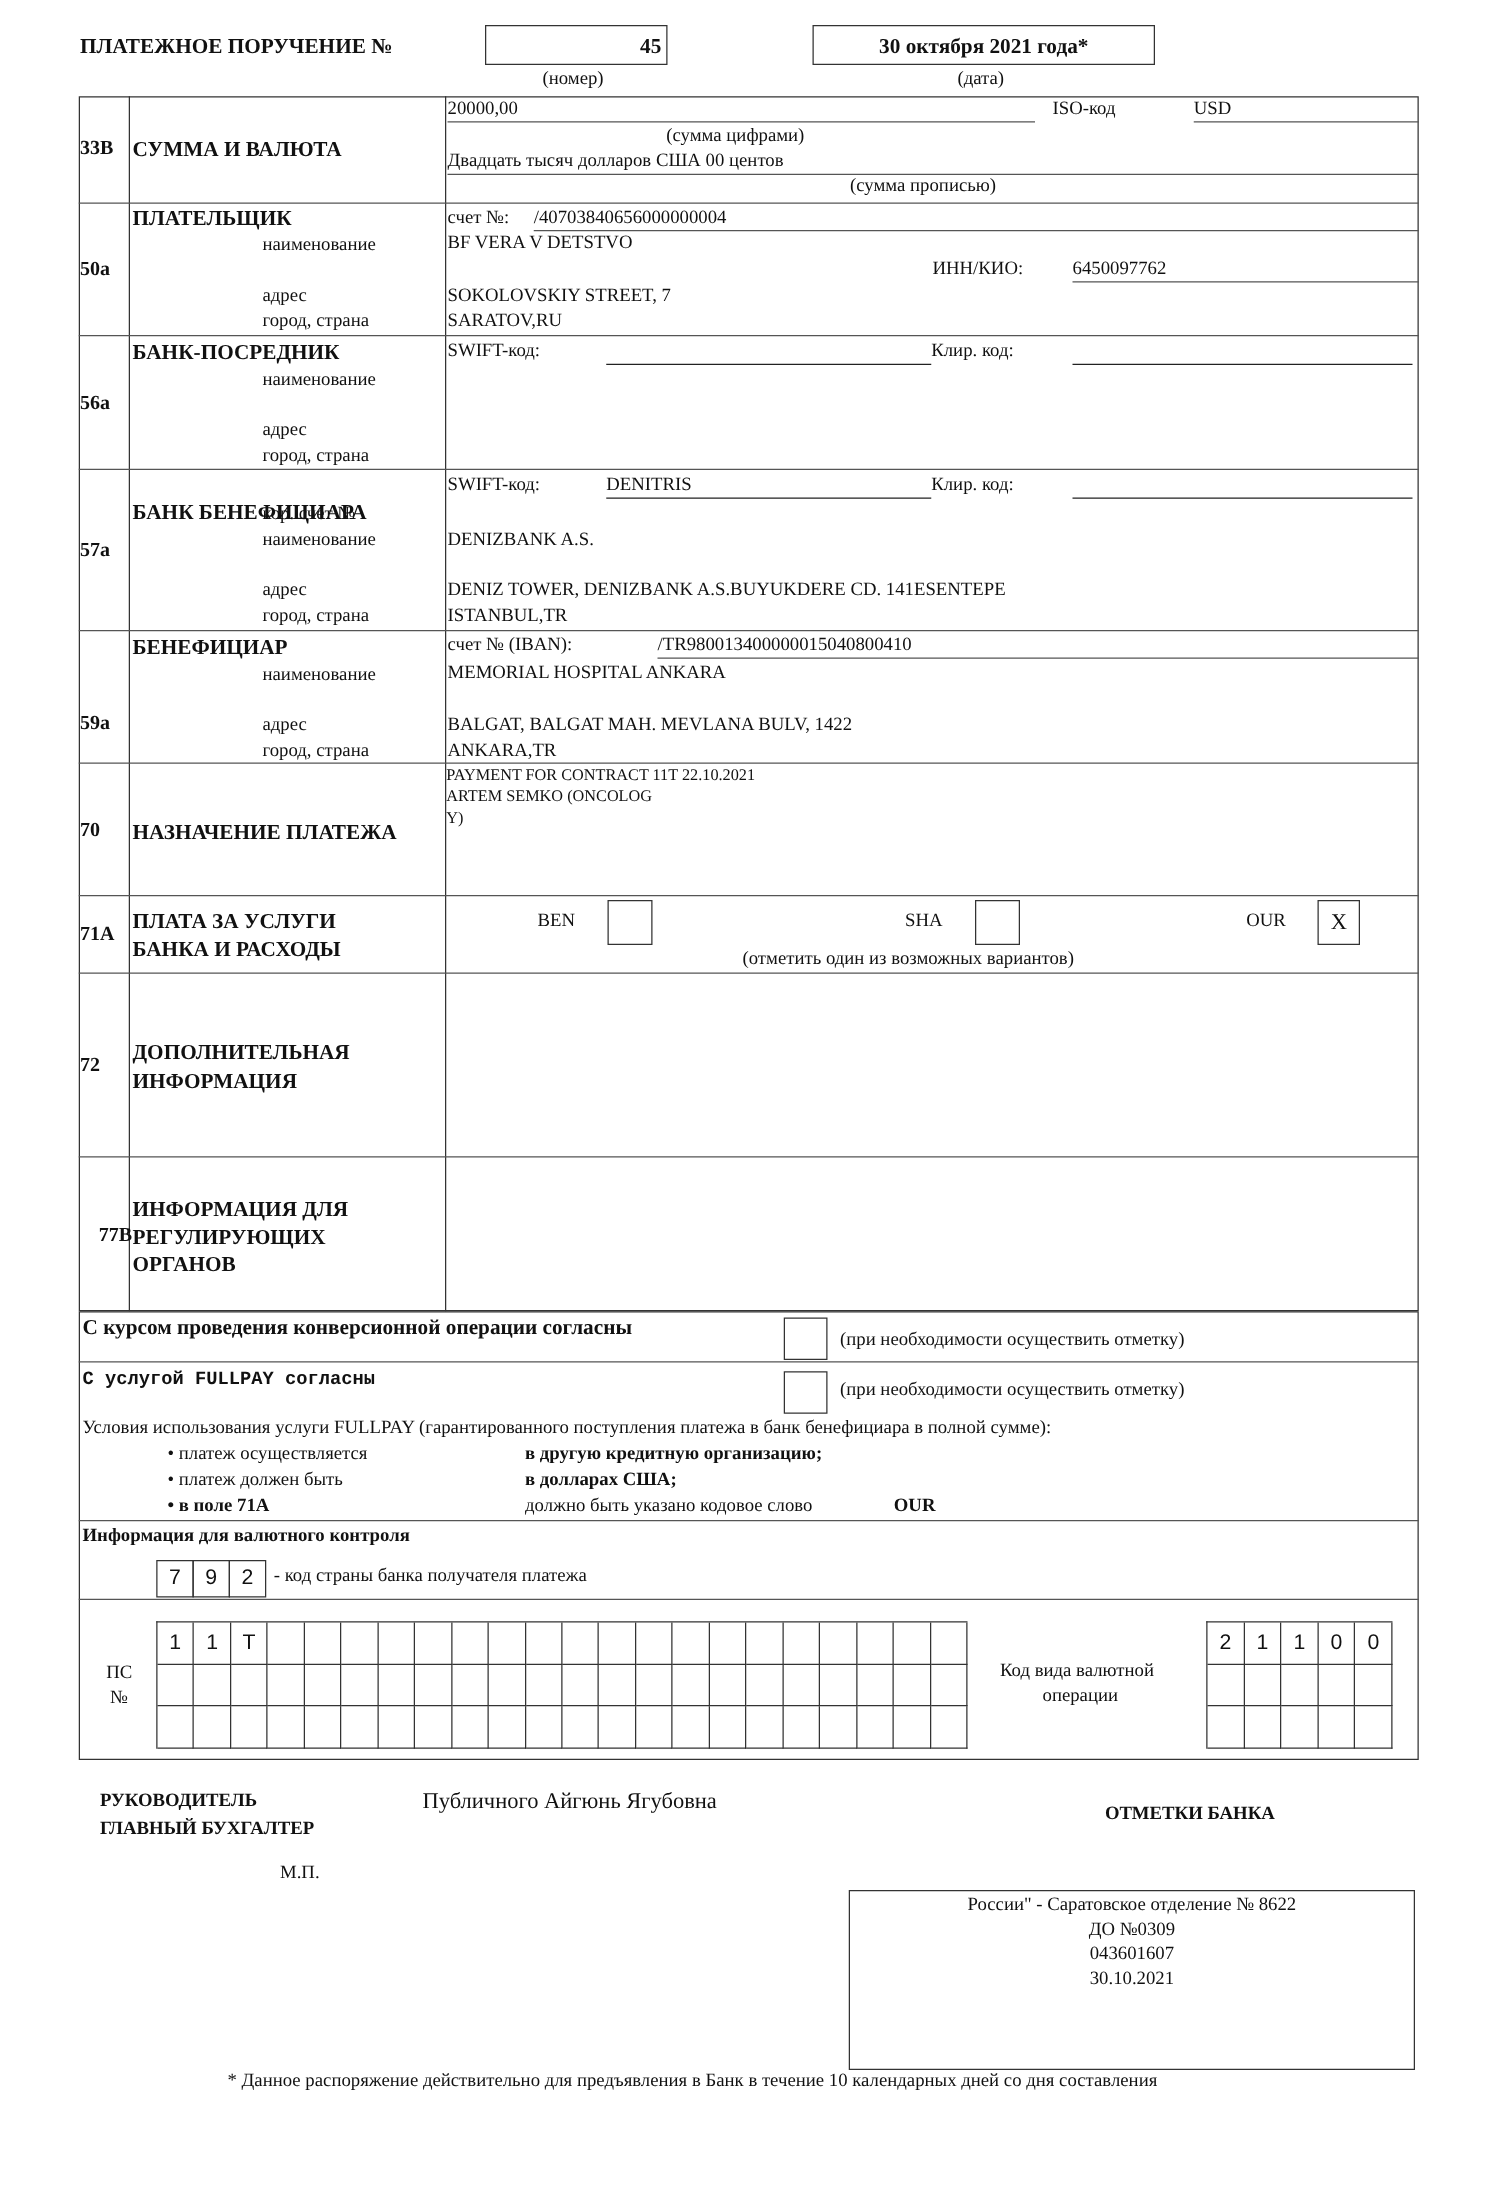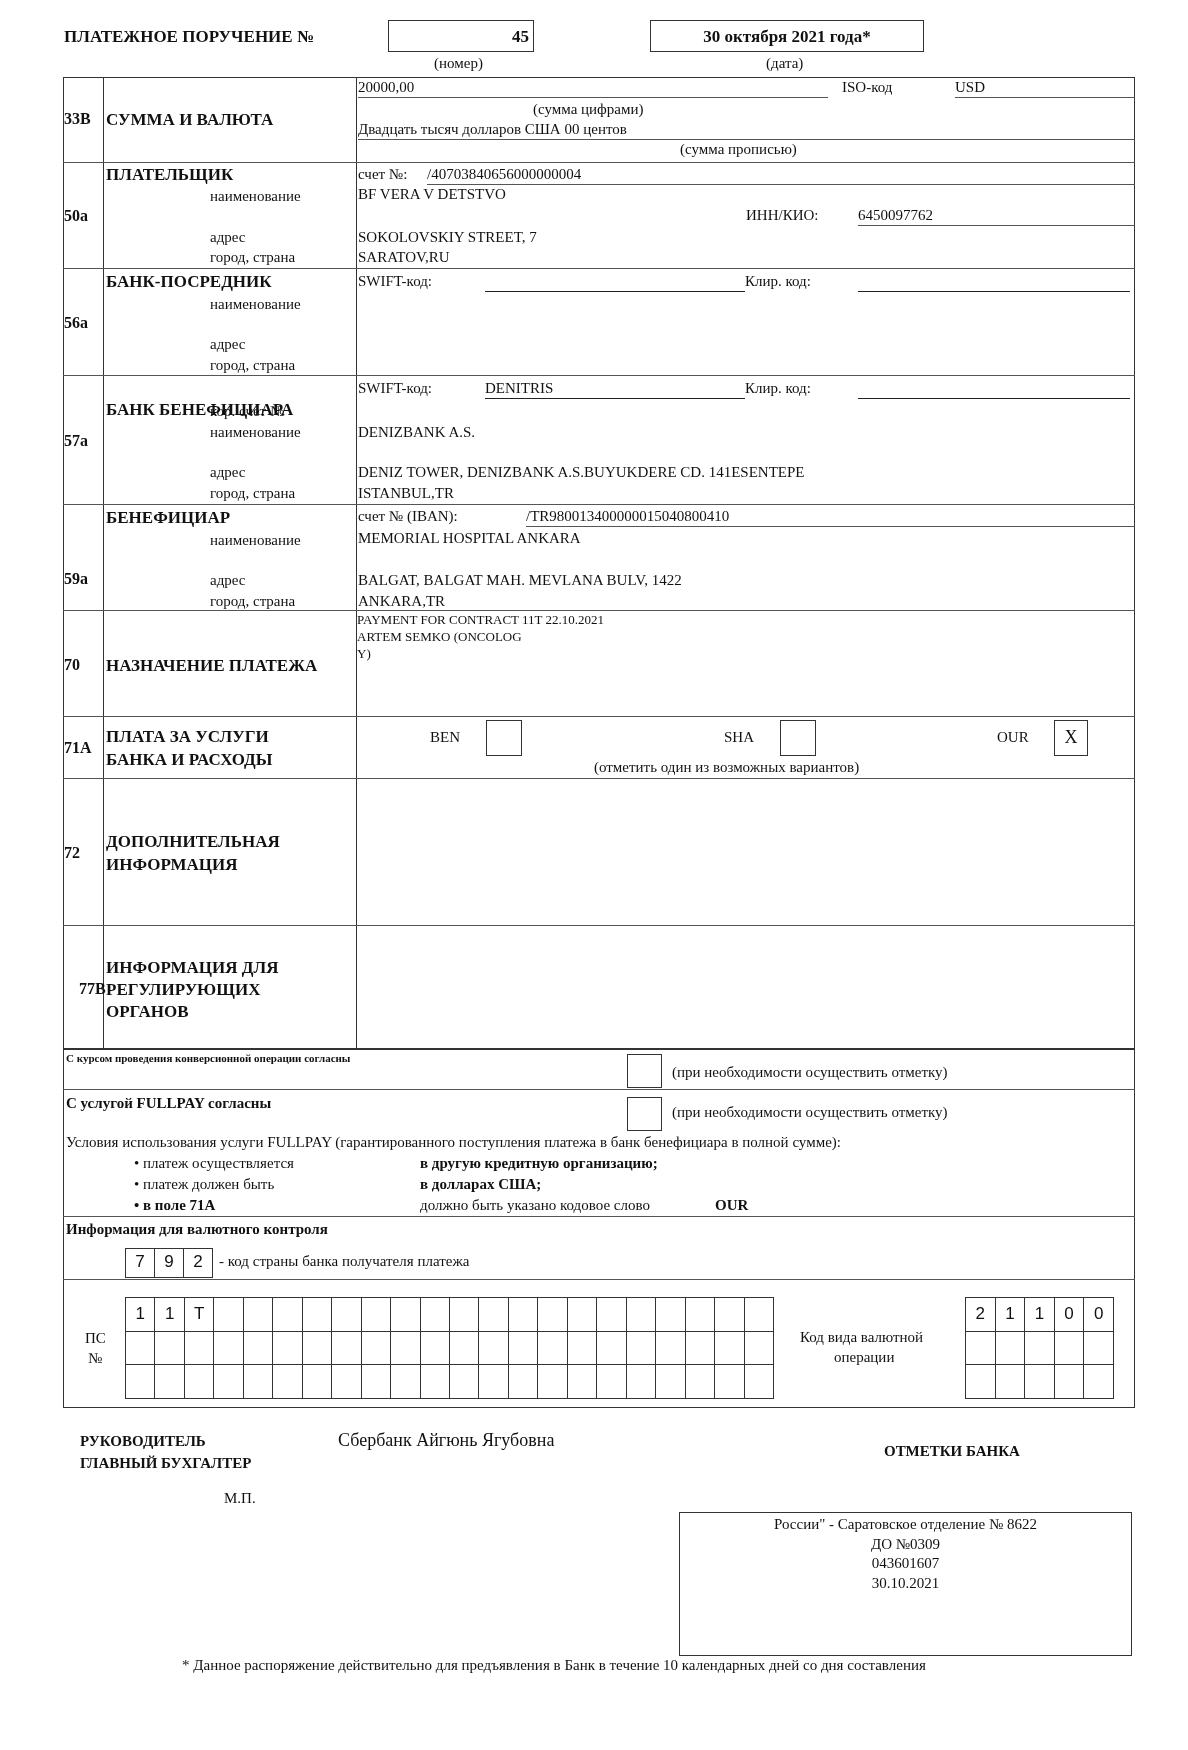--- a/index.html
+++ b/index.html
@@ -136,25 +136,25 @@
 <div class="abs sec-title" style="left:106px;top:958px;">ИНФОРМАЦИЯ ДЛЯ</div>
 <div class="abs sec-title" style="left:106px;top:980px;">РЕГУЛИРУЮЩИХ</div>
 <div class="abs sec-title" style="left:106px;top:1002px;">ОРГАНОВ</div>
 <div class="abs" style="left:360px;top:929px;width:770px;height:116px;"></div>
 
 <div class="box" style="left:63px;top:1049px;width:1072px;height:359px;"></div>
 <div class="hl" style="left:63px;top:1089px;width:1072px;"></div>
 <div class="hl" style="left:63px;top:1216px;width:1072px;"></div>
 <div class="hl" style="left:63px;top:1279px;width:1072px;"></div>
 
-<div class="abs b" style="left:66px;top:1052px;font-size:11px;">С курсом проведения конверсионной операции согласны</div>
+<div class="abs b" style="left:66px;top:1052px;font-size:17px;">С курсом проведения конверсионной операции согласны</div>
 <div class="chk" style="left:627px;top:1054px;width:35px;height:34px;"></div>
 <div class="abs" style="left:672px;top:1064px;">(при необходимости осуществить отметку)</div>
 
-<div class="abs b" style="left:66px;top:1095px;font-size:15px;">С услугой FULLPAY согласны</div>
+<div class="abs b" style="left:66px;top:1095px;font-size:15px;font-family:Liberation Mono, monospace;">С услугой FULLPAY согласны</div>
 <div class="chk" style="left:627px;top:1097px;width:35px;height:34px;"></div>
 <div class="abs" style="left:672px;top:1104px;">(при необходимости осуществить отметку)</div>
 <div class="abs" style="left:66px;top:1134px;">Условия использования услуги FULLPAY (гарантированного поступления платежа в банк бенефициара в полной сумме):</div>
 <div class="abs" style="left:134px;top:1155px;">• платеж осуществляется</div>
 <div class="abs b" style="left:420px;top:1155px;">в другую кредитную организацию;</div>
 <div class="abs" style="left:134px;top:1176px;">• платеж должен быть</div>
 <div class="abs b" style="left:420px;top:1176px;">в долларах США;</div>
 <div class="abs b" style="left:134px;top:1197px;">• в поле 71А</div>
 <div class="abs" style="left:420px;top:1197px;">должно быть указано кодовое слово</div>
 <div class="abs b" style="left:715px;top:1197px;">OUR</div>
@@ -251,21 +251,21 @@
     <div class="grid-cell" style="left: 118.4px; top: 33.6667px; width: 29.6px; height: 33.6667px;"></div>
     <div class="grid-cell" style="left: 0px; top: 67.3333px; width: 29.6px; height: 33.6667px;"></div>
     <div class="grid-cell" style="left: 29.6px; top: 67.3333px; width: 29.6px; height: 33.6667px;"></div>
     <div class="grid-cell" style="left: 59.2px; top: 67.3333px; width: 29.6px; height: 33.6667px;"></div>
     <div class="grid-cell" style="left: 88.8px; top: 67.3333px; width: 29.6px; height: 33.6667px;"></div>
     <div class="grid-cell" style="left: 118.4px; top: 67.3333px; width: 29.6px; height: 33.6667px;"></div>
   </div>
 
 <div class="abs b" style="left:80px;top:1433px;">РУКОВОДИТЕЛЬ</div>
 <div class="abs b" style="left:80px;top:1455px;">ГЛАВНЫЙ БУХГАЛТЕР</div>
-<div class="abs" style="left:338px;top:1430px;font-size:18px;">Сбербанк Айгюнь Ягубовна</div>
+<div class="abs" style="left:338px;top:1430px;font-size:18px;">Публичного Айгюнь Ягубовна</div>
 <div class="abs" style="left:224px;top:1490px;">М.П.</div>
 <div class="abs b" style="left:884px;top:1443px;">ОТМЕТКИ БАНКА</div>
 
 <div class="box" style="left:679px;top:1512px;width:453px;height:144px;border-width:1px;">
   <div style="text-align:center;font-size:15px;line-height:19.5px;padding-top:2px;">
     <div>России" - Саратовское отделение № 8622</div>
     <div>ДО №0309</div>
     <div>043601607</div>
     <div>30.10.2021</div>
   </div>

